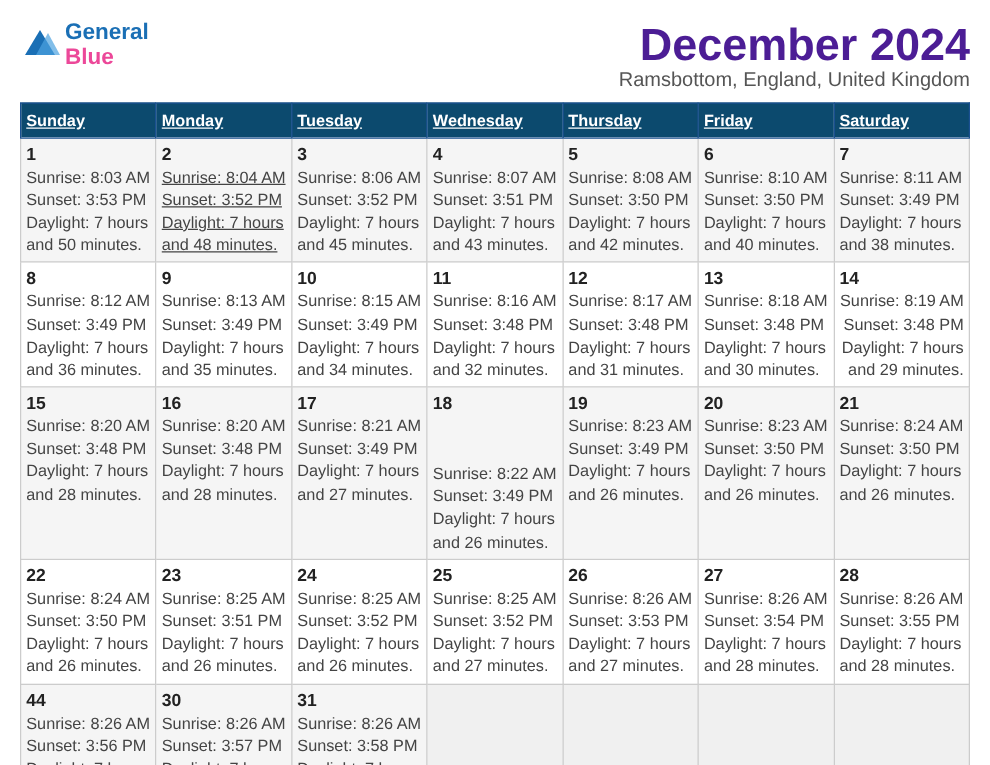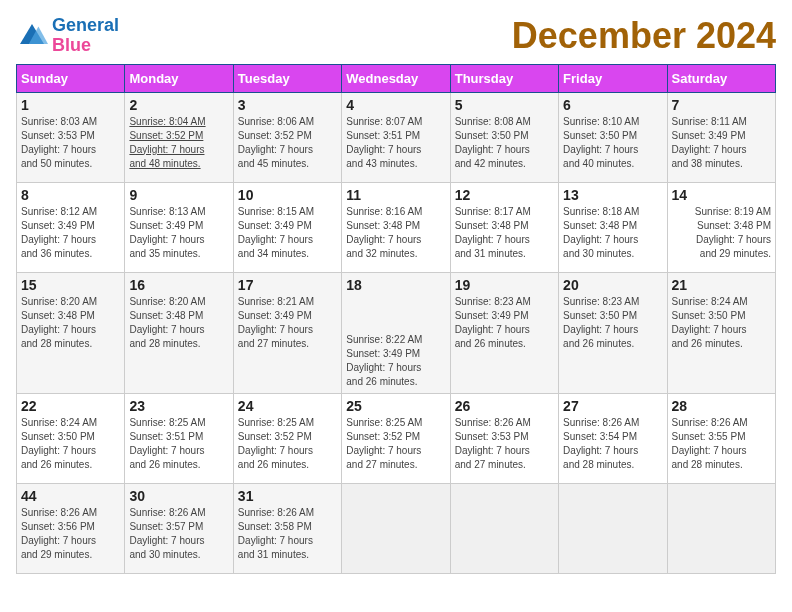--- a/index.html
+++ b/index.html
@@ -33,40 +33,41 @@
     .logo-icon {
       width: 32px;
       height: 32px;
     }
     .title-area {
       text-align: right;
     }
     .main-title {
       font-size: 36px;
       font-weight: bold;
-      color: #a16207;
+      color: #4c1d95;
       line-height: 1.1;
     }
     .subtitle {
       font-size: 16px;
       color: #555;
     }
     table {
       width: 100%;
       border-collapse: collapse;
       font-size: 11px;
     }
     thead tr th {
-      background-color: #d946ef;
+      background-color: #0c4a6e;
       color: #fff;
       padding: 6px 4px;
       text-align: left;
       font-size: 13px;
       font-weight: bold;
       border: 1px solid #1a5090;
+      text-decoration: underline;
     }
     tbody tr td {
       border: 1px solid #ccc;
       vertical-align: top;
       padding: 4px;
       font-size: 10.5px;
       color: #333;
       min-height: 80px;
       height: 90px;
     }
@@ -77,21 +78,21 @@
       background-color: #fff;
     }
     .day-num {
       font-size: 14px;
       font-weight: bold;
       color: #222;
       display: block;
       margin-bottom: 2px;
     }
     .day-info {
-      font-size: 10px;
+      font-size: 13px;
       color: #444;
       line-height: 1.4;
     }
     td.empty {
       background-color: #f0f0f0 !important;
     }
   </style>
 </head>
 <body>
 
@@ -101,20 +102,21 @@
       <polygon points="20,5 35,30 5,30" fill="#1a6fb5"></polygon>
       <polygon points="28,8 40,30 16,30" fill="#4da3e0" opacity="0.7"></polygon>
     </svg>
     <div class="logo-text">
       <div><span>General</span></div>
       <div><span style="color:#ec4899">Blue</span></div>
     </div>
   </div>
   <div class="title-area">
     <div class="main-title">December 2024</div>
+    <div class="subtitle">Ramsbottom, England, United Kingdom</div>
   </div>
 </div>
 
 <table>
   <thead>
     <tr id="col-headers">
         <th>Sunday</th>
         <th>Monday</th>
         <th>Tuesday</th>
         <th>Wednesday</th>

